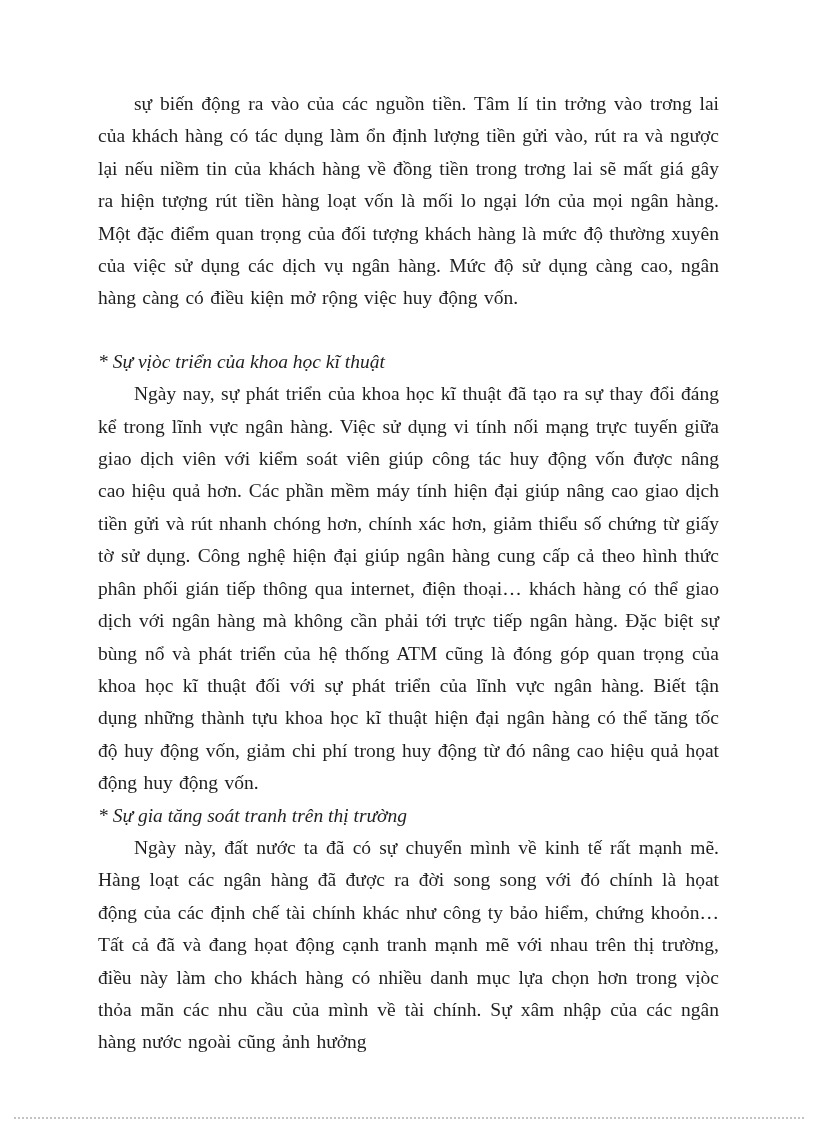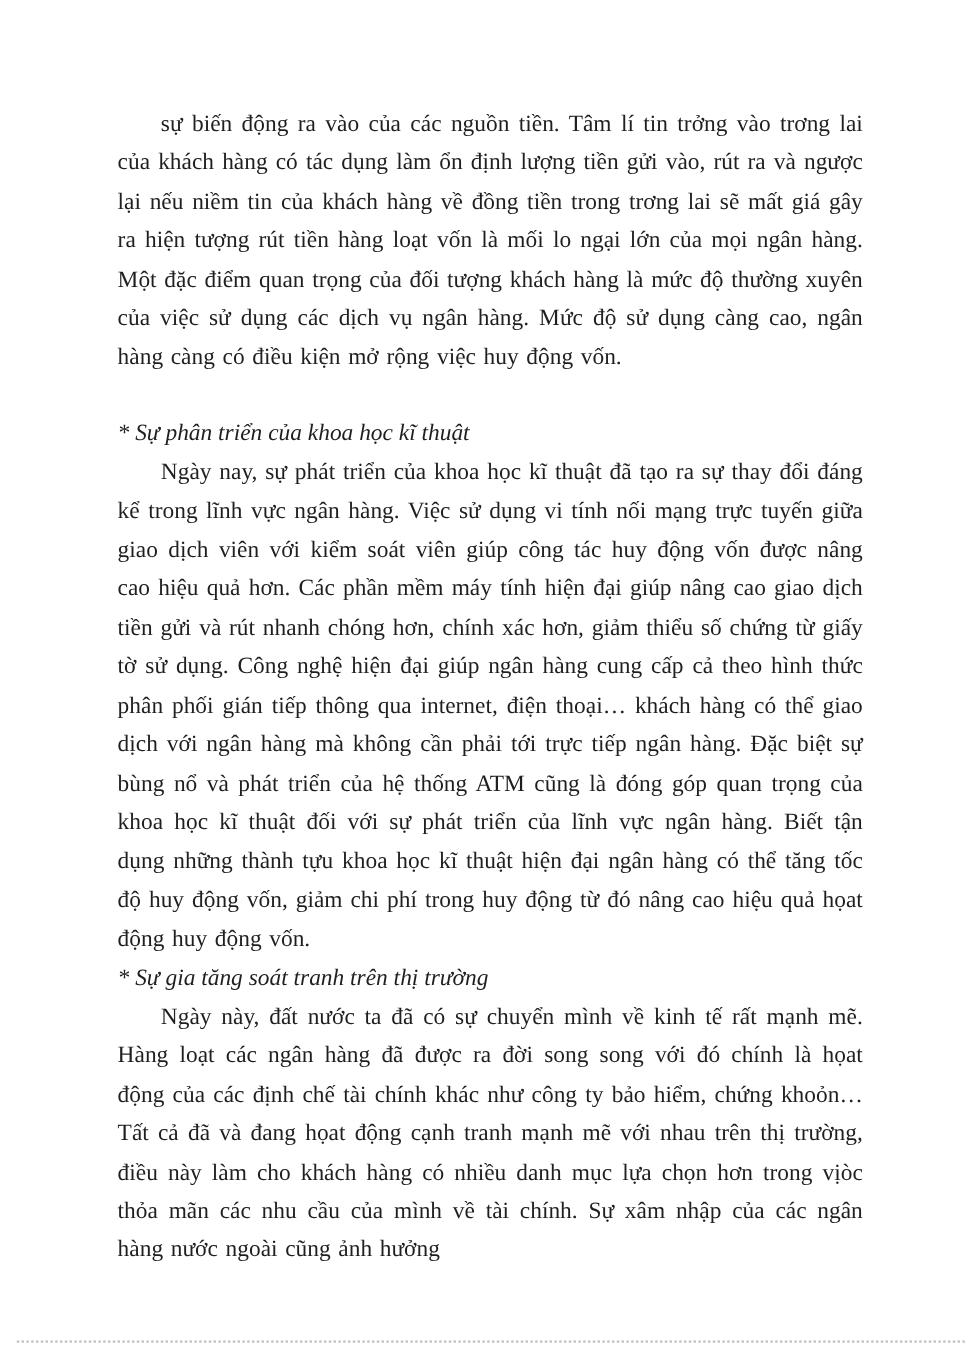--- a/index.html
+++ b/index.html
@@ -52,21 +52,21 @@
   }
 </style>
 </head>
 <body>
 
 <div class="page">
   <div class="content">
 
     <p class="para">sự biến động ra vào của các nguồn tiền. Tâm lí tin trởng vào trơng lai của khách hàng có tác dụng làm ổn định lượng tiền gửi vào, rút ra và ngược lại nếu niềm tin của khách hàng về đồng tiền trong trơng lai sẽ mất giá gây ra hiện tượng rút tiền hàng loạt vốn là mối lo ngại lớn của mọi ngân hàng. Một đặc điểm quan trọng của đối tượng khách hàng là mức độ thường xuyên của việc sử dụng các dịch vụ ngân hàng. Mức độ sử dụng càng cao, ngân hàng càng có điều kiện mở rộng việc huy động vốn.</p>
 
-    <h3 class="heading-italic gap-before">* Sự phân triển của khoa học kĩ thuật</h3>
+    <h3 class="heading-italic gap-before">* Sự vịòc triển của khoa học kĩ thuật</h3>
 
     <p class="para">Ngày nay, sự phát triển của khoa học kĩ thuật đã tạo ra sự thay đổi đáng kể trong lĩnh vực ngân hàng. Việc sử dụng vi tính nối mạng trực tuyến giữa giao dịch viên với kiểm soát viên giúp công tác huy động vốn được nâng cao hiệu quả hơn. Các phần mềm máy tính hiện đại giúp nâng cao giao dịch tiền gửi và rút nhanh chóng hơn, chính xác hơn, giảm thiểu số chứng từ giấy tờ sử dụng. Công nghệ hiện đại giúp ngân hàng cung cấp cả theo hình thức phân phối gián tiếp thông qua internet, điện thoại… khách hàng có thể giao dịch với ngân hàng mà không cần phải tới trực tiếp ngân hàng. Đặc biệt sự bùng nổ và phát triển của hệ thống ATM cũng là đóng góp quan trọng của khoa học kĩ thuật đối với sự phát triển của lĩnh vực ngân hàng. Biết tận dụng những thành tựu khoa học kĩ thuật hiện đại ngân hàng có thể tăng tốc độ huy động vốn, giảm chi phí trong huy động từ đó nâng cao hiệu quả họat động huy động vốn.</p>
 
     <h3 class="heading-italic">* Sự gia tăng soát tranh trên thị trường</h3>
 
     <p class="para">Ngày này, đất nước ta đã có sự chuyển mình về kinh tế rất mạnh mẽ. Hàng loạt các ngân hàng đã được ra đời song song với đó chính là họat động của các định chế tài chính khác như công ty bảo hiểm, chứng khoỏn… Tất cả đã và đang họat động cạnh tranh mạnh mẽ với nhau trên thị trường, điều này làm cho khách hàng có nhiều danh mục lựa chọn hơn trong vịòc thỏa mãn các nhu cầu của mình về tài chính. Sự xâm nhập của các ngân hàng nước ngoài cũng ảnh hưởng</p>
 
   </div>
 
   <div class="page-break-line"></div>

